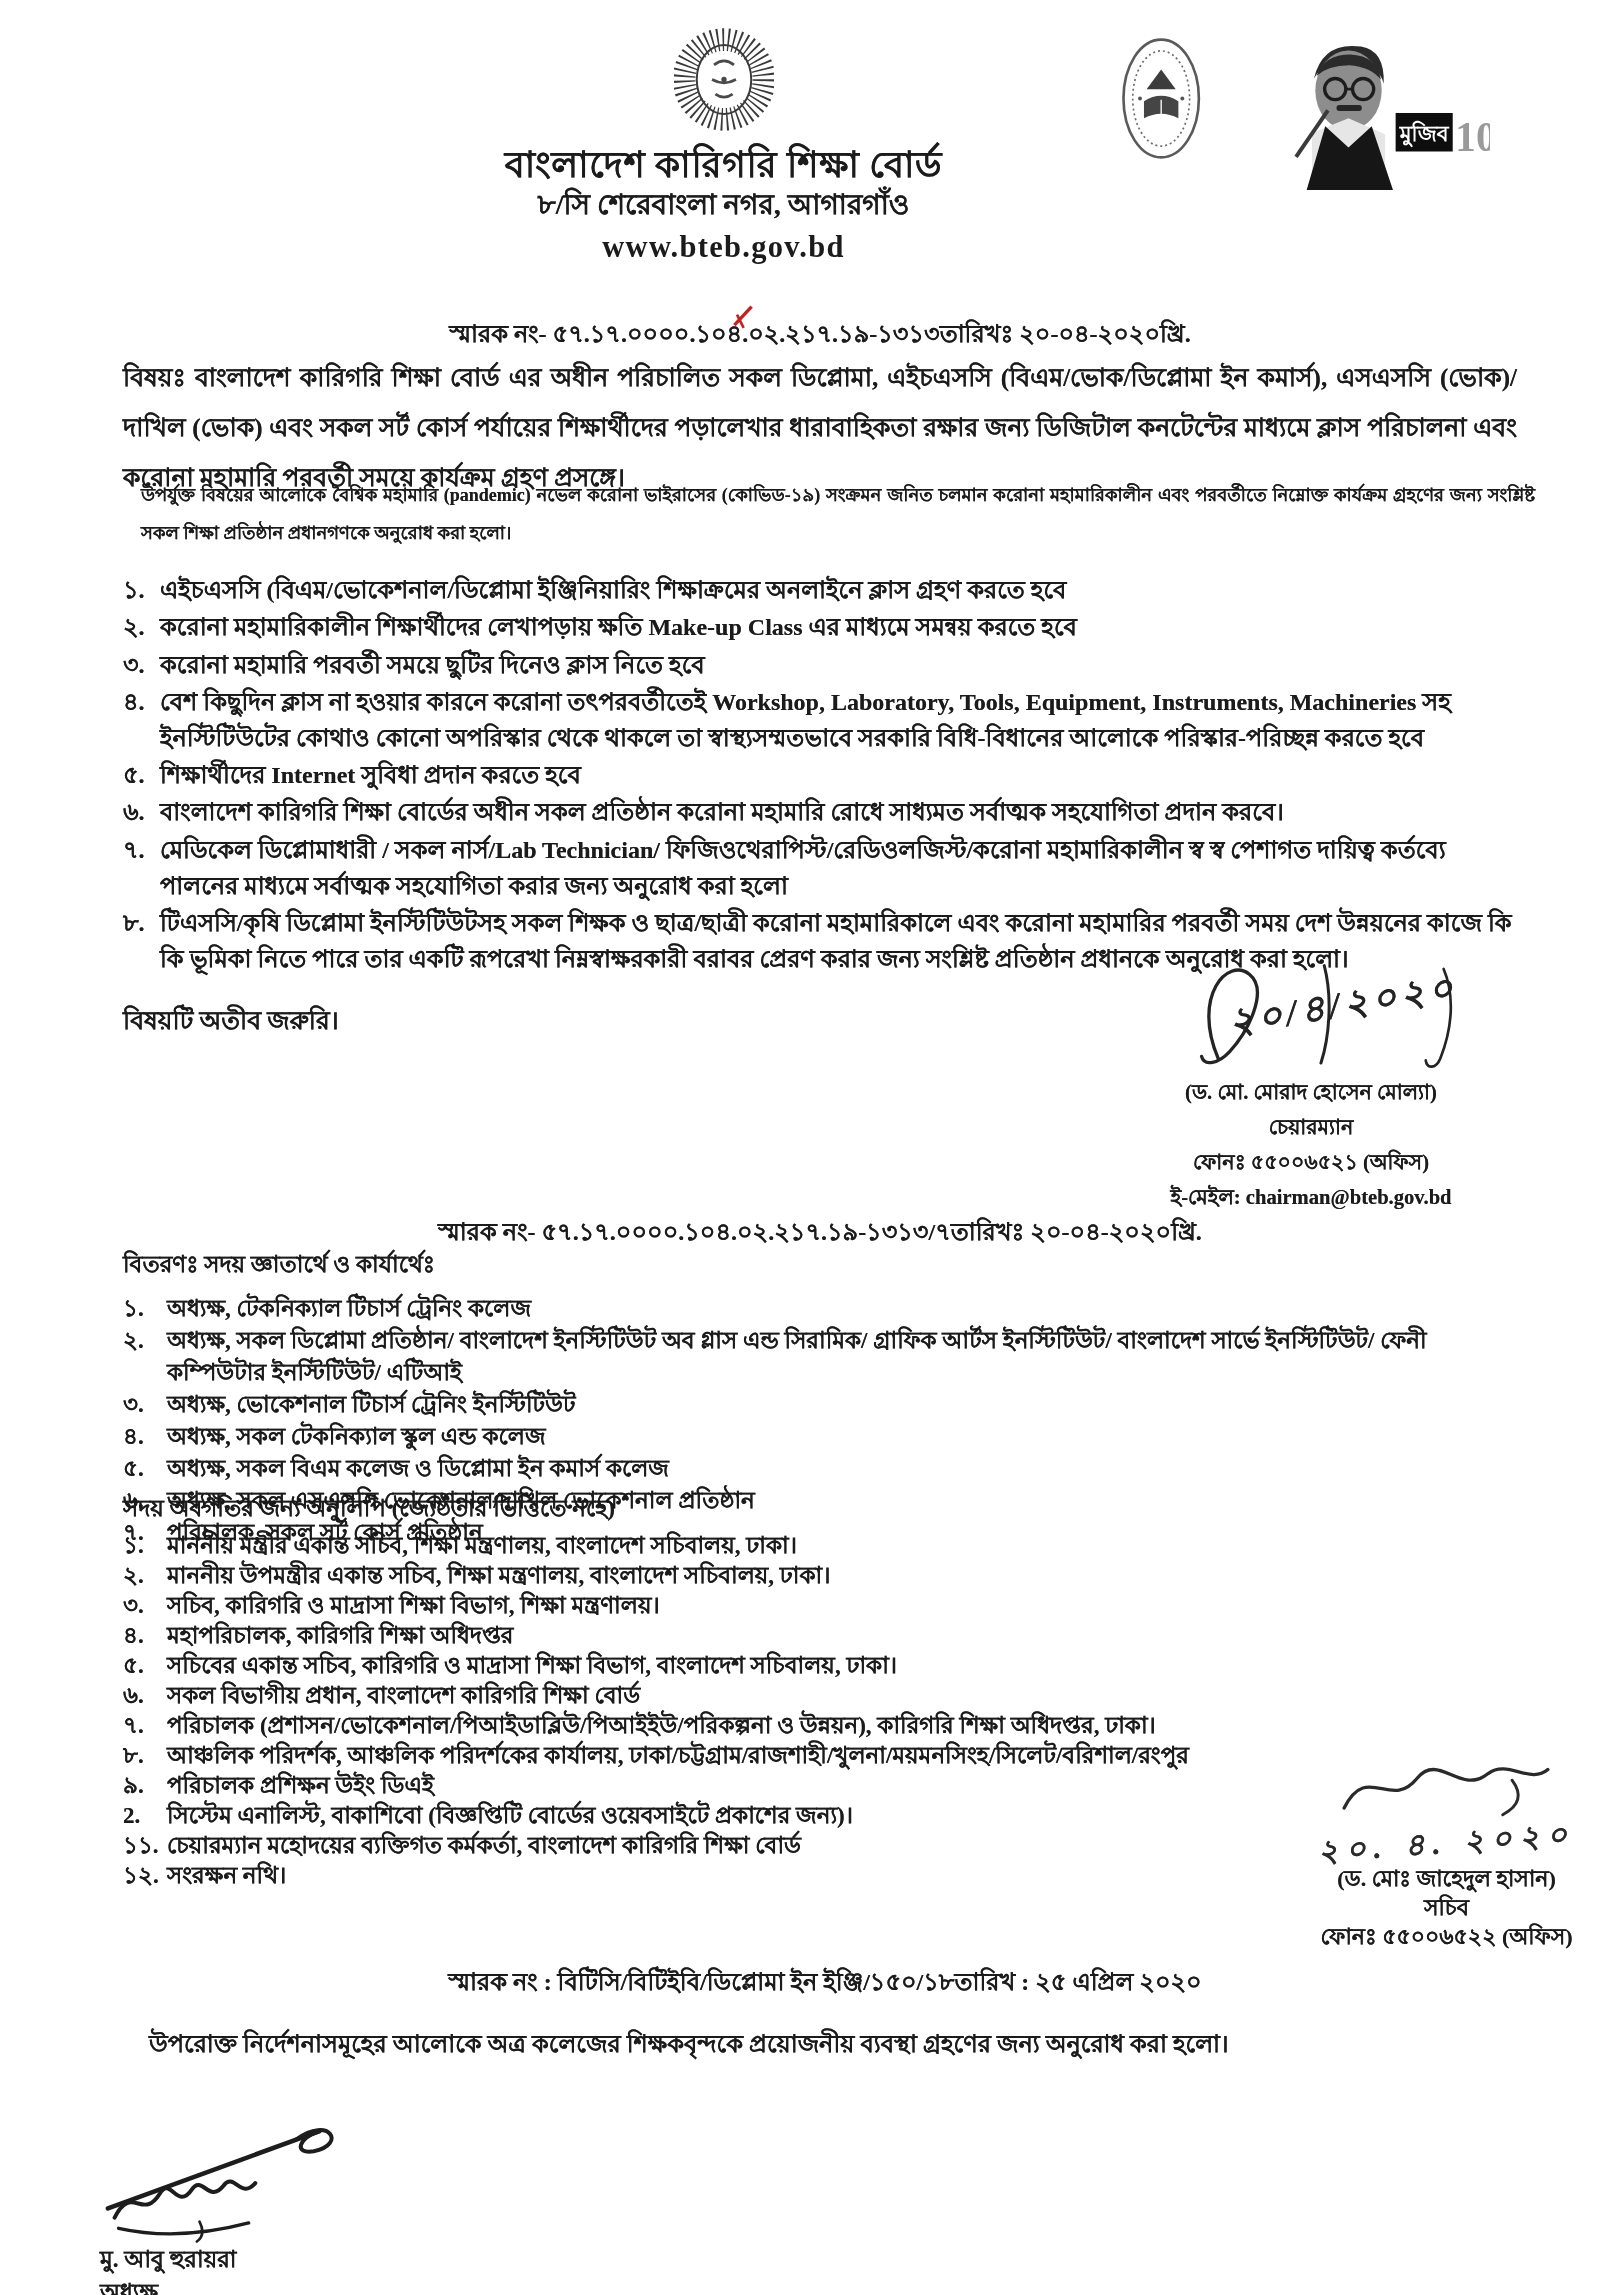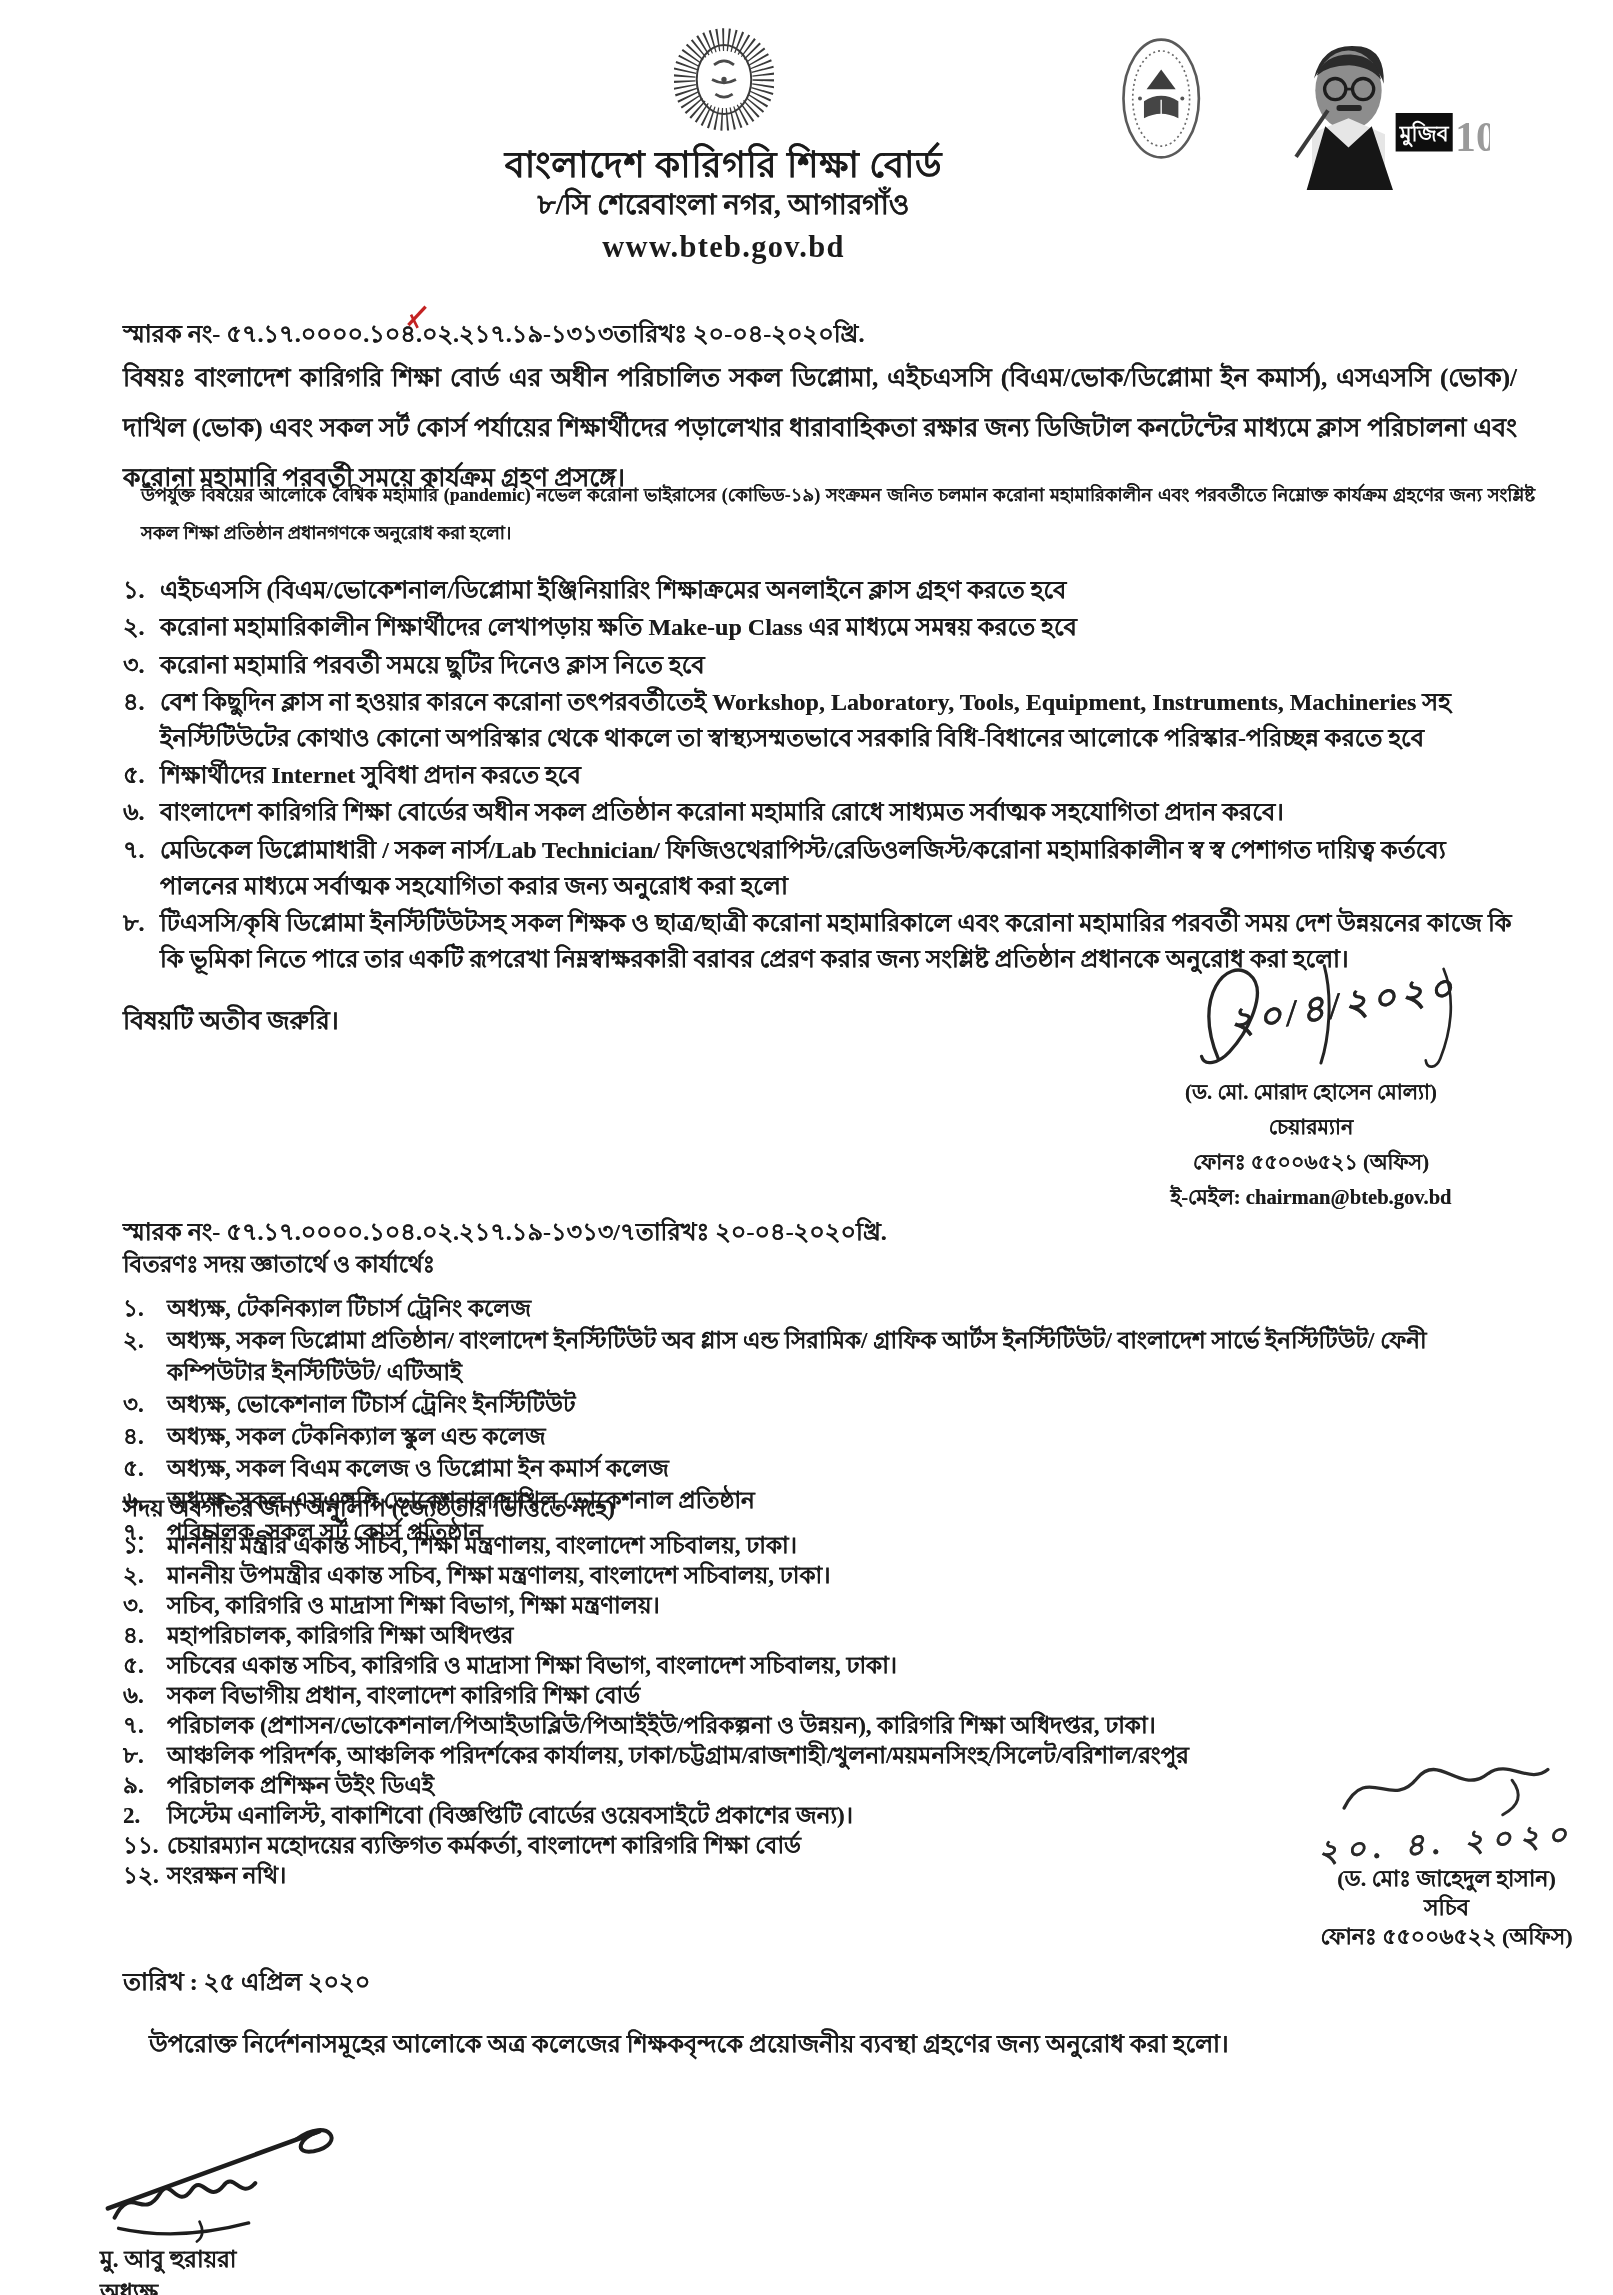--- a/index.html
+++ b/index.html
@@ -8,21 +8,21 @@
     width:1614px;
     height:2295px;
     margin:0 auto;
     background:#ffffff;
     font-family:"Liberation Serif","DejaVu Serif",serif;
     color:#1b1b1b;
     overflow:hidden;
   }
   .abs{position:absolute;}
   .bn{font-weight:bold; text-shadow:0 0 0.4px rgba(0,0,0,0.65);}
-  .row{display:flex; justify-content:flex-start; align-items:flex-start;}
+  .row{display:flex; justify-content:center; align-items:flex-start;}
   .just{text-align:justify;}
 
   
   .header{left:372px; top:16.6px; width:703px; text-align:center;}
   .org-name{font-size:36px; line-height:1.1; margin-top:4px; letter-spacing:0.7px;}
   .addr{font-size:28px; line-height:1.45;}
   .site{font-size:30.5px; font-weight:bold; margin-top:4px; letter-spacing:1.3px;}
 
   .logo-right-seal{left:1120px; top:35px;}
   .logo-mujib{left:1284px; top:32px;}
@@ -325,20 +325,21 @@
         <path d="M268,38 q24,32 -14,52" fill="none" stroke="#2a2a2a" stroke-width="4.5" stroke-linecap="round"></path>
       </svg>
     </span>
     <span class="hand-date">২০. ৪. ২০২০</span>
     <div>(ড. মোঃ জাহেদুল হাসান)</div>
     <div>সচিব</div>
     <div>ফোনঃ ৫৫০০৬৫২২ (অফিস)</div>
   </div>
 
   <div class="abs memo-row3 row bn">
+    <span>স্মারক নং : বিটিসি/বিটিইবি/ডিপ্লোমা ইন ইঞ্জি/১৫০/১৮</span>
     <span>তারিখ : ২৫ এপ্রিল ২০২০</span>
   </div>
 
   <div class="abs closing bn">উপরোক্ত নির্দেশনাসমূহের আলোকে অত্র কলেজের শিক্ষকবৃন্দকে প্রয়োজনীয় ব্যবস্থা গ্রহণের জন্য অনুরোধ করা হলো।</div>
 
   <div class="abs principal bn">
     <span class="sig">
       <svg width="292" height="133" viewBox="0 0 440 200">
         <path d="M12,148 L330,32" fill="none" stroke="#1d1d1d" stroke-width="7" stroke-linecap="round"></path>
         <path d="M296,44 C346,8 372,52 322,62 C292,67 298,42 330,32" fill="none" stroke="#1d1d1d" stroke-width="6" stroke-linecap="round"></path>

